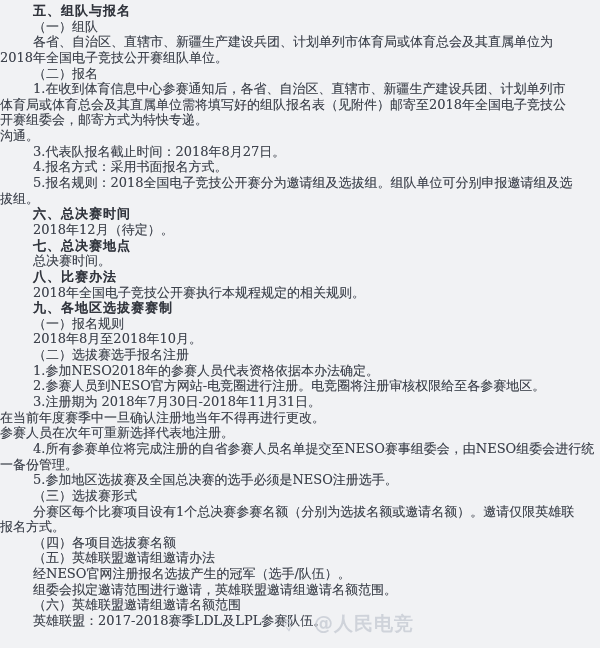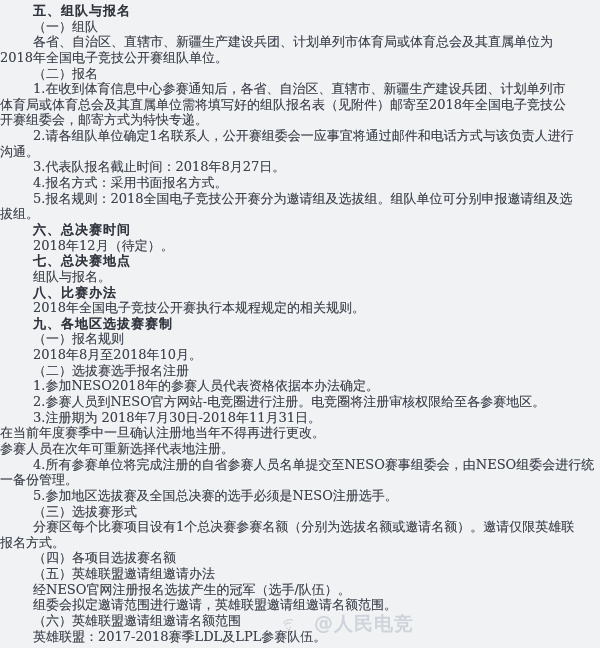--- a/index.html
+++ b/index.html
@@ -71,30 +71,29 @@
 <div class="page">
   <div class="doc">
       <div class="line bold indent">五、组队与报名</div>
       <div class="line indent">（一）组队</div>
       <div class="line indent">各省、自治区、直辖市、新疆生产建设兵团、计划单列市体育局或体育总会及其直属单位为</div>
       <div class="line">2018年全国电子竞技公开赛组队单位。</div>
       <div class="line indent">（二）报名</div>
       <div class="line indent">1.在收到体育信息中心参赛通知后，各省、自治区、直辖市、新疆生产建设兵团、计划单列市</div>
       <div class="line">体育局或体育总会及其直属单位需将填写好的组队报名表（见附件）邮寄至2018年全国电子竞技公</div>
       <div class="line">开赛组委会，邮寄方式为特快专递。</div>
-      <div class="line indent">2.请各组队单位确定1名联系人，公开赛组委会一应事宜将通过邮件和电话方式与该负责人进行</div>
       <div class="line">沟通。</div>
       <div class="line indent">3.代表队报名截止时间：2018年8月27日。</div>
       <div class="line indent">4.报名方式：采用书面报名方式。</div>
       <div class="line indent">5.报名规则：2018全国电子竞技公开赛分为邀请组及选拔组。组队单位可分别申报邀请组及选</div>
       <div class="line">拔组。</div>
       <div class="line bold indent">六、总决赛时间</div>
       <div class="line indent">2018年12月（待定）。</div>
       <div class="line bold indent">七、总决赛地点</div>
-      <div class="line indent">组队与报名。</div>
+      <div class="line indent">总决赛时间。</div>
       <div class="line bold indent">八、比赛办法</div>
       <div class="line indent">2018年全国电子竞技公开赛执行本规程规定的相关规则。</div>
       <div class="line bold indent">九、各地区选拔赛赛制</div>
       <div class="line indent">（一）报名规则</div>
       <div class="line indent">2018年8月至2018年10月。</div>
       <div class="line indent">（二）选拔赛选手报名注册</div>
       <div class="line indent">1.参加NESO2018年的参赛人员代表资格依据本办法确定。</div>
       <div class="line indent">2.参赛人员到NESO官方网站-电竞圈进行注册。电竞圈将注册审核权限给至各参赛地区。</div>
       <div class="line indent">3.注册期为 2018年7月30日-2018年11月31日。</div>
       <div class="line">在当前年度赛季中一旦确认注册地当年不得再进行更改。</div>

